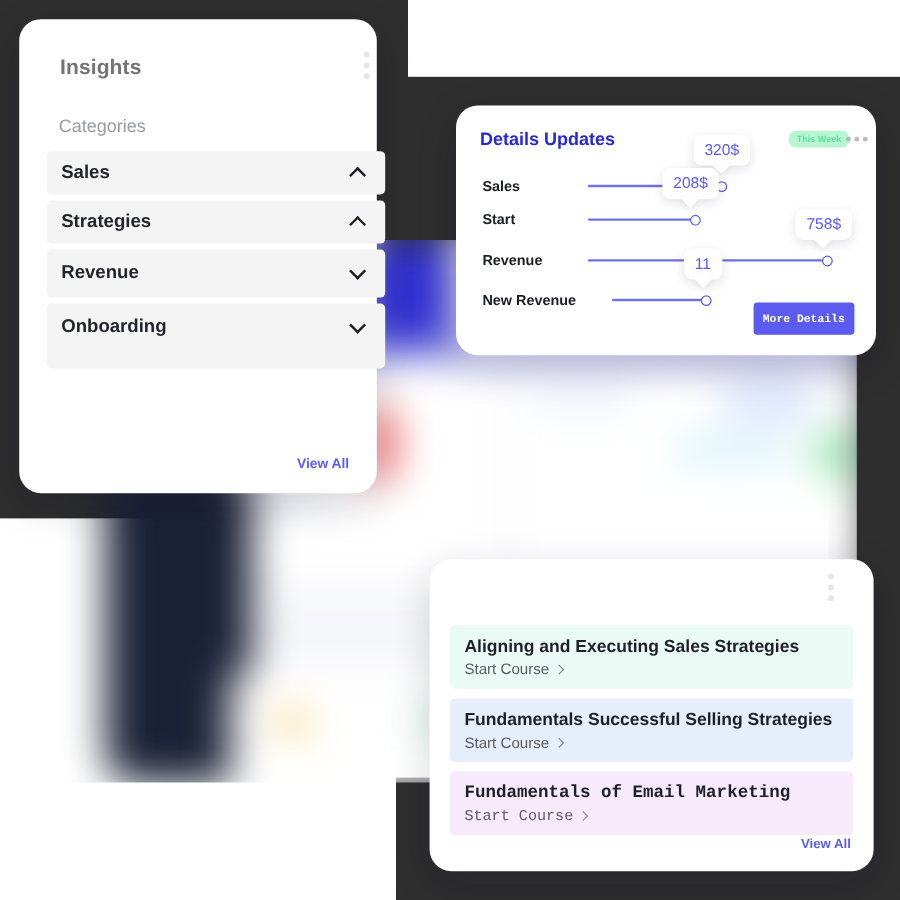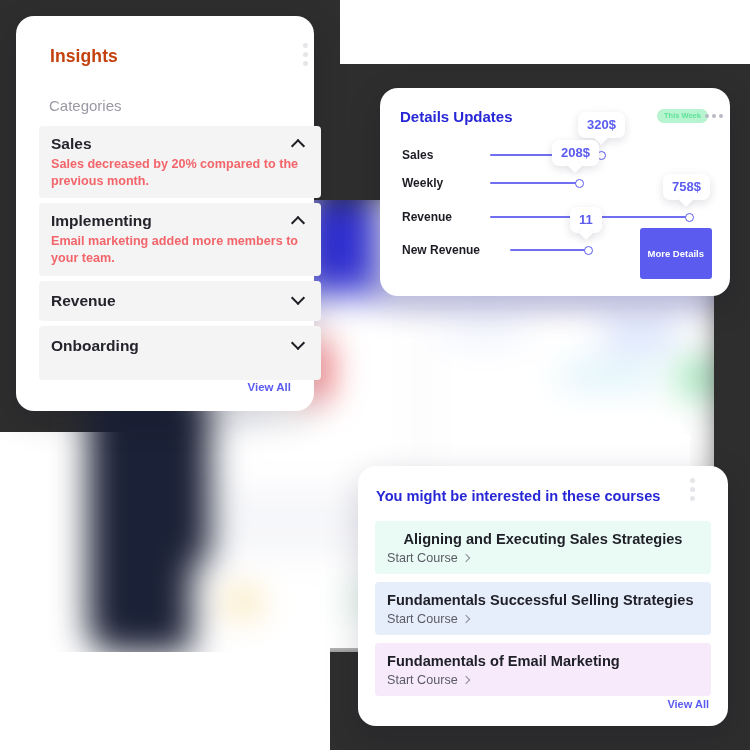--- a/index.html
+++ b/index.html
@@ -37,21 +37,21 @@
         box-shadow:0 10px 34px rgba(10,14,40,.16);}
 
   
   .kebab{position:absolute;display:flex;flex-direction:column;gap:4px;align-items:center;cursor:pointer;}
   .kebab i{display:block;width:5px;height:5px;border-radius:50%;background:#e6e6ea;}
   .kebab-h{display:flex;flex-direction:row;gap:3px;align-items:center;}
   .kebab-h i{width:4px;height:4px;background:#b9b9c4;}
 
   
   #card-insights{left:16px;top:16px;width:298px;height:395px;}
-  #insights-title{position:absolute;left:34px;top:30px;font-size:17.5px;font-weight:bold;color:#c2410c;letter-spacing:.1px;}
+  #insights-title{position:absolute;left:34px;top:30px;font-size:17.5px;font-weight:bold;color:#737373;letter-spacing:.1px;}
   #insights-kebab{left:287px;top:27px;}
   #insights-categories{position:absolute;left:33px;top:81px;font-size:15px;color:#9a9aa4;}
   .cat-list{position:absolute;left:23px;top:110px;width:282px;}
   .cat{background:#f4f4f5;border-radius:4px;margin-bottom:5px;padding:9px 14px 9px 12px;position:relative;cursor:pointer;}
   .cat-head{display:flex;align-items:center;justify-content:space-between;}
   .cat-name{font-size:15.5px;font-weight:bold;color:#24242c;}
   .cat-desc{font-size:12.6px;font-weight:bold;color:#f2656a;line-height:1.33;margin-top:3px;max-width:248px;}
   .chev{width:13px;height:13px;position:relative;flex:none;margin-right:2px;}
   .chev:before{content:"";position:absolute;left:1px;top:3px;width:8px;height:8px;
       border-left:2px solid #1d1d24;border-top:2px solid #1d1d24;transform:rotate(45deg);}
@@ -62,27 +62,27 @@
   #card-weekly{left:380px;top:88px;width:350px;height:208px;}
   #weekly-title{position:absolute;left:20px;top:20px;font-size:15px;font-weight:bold;color:#2727d6;}
   #weekly-badge{position:absolute;left:277px;top:21px;background:#b6f5cf;color:#5fe09a;
       font-size:7.5px;font-weight:bold;border-radius:9px;padding:3px 7px;line-height:1;}
   #weekly-kebab{left:325px;top:26px;}
   .slabel{position:absolute;font-size:12px;font-weight:bold;color:#1c1c24;white-space:nowrap;}
   .track{position:absolute;height:1.6px;background:#6f6ff0;border-radius:2px;}
   .knob{position:absolute;width:7px;height:7px;border-radius:50%;background:#ffffff;border:1.6px solid #5b5bf0;}
   .bubble{position:absolute;background:#ffffff;border-radius:7px;
       box-shadow:0 3px 10px rgba(20,20,60,.13);
-      font-size:13px;color:#5b5bf0;font-weight:bold;padding:5px 9px 6px;white-space:nowrap;}
+      font-size:13px;color:#5b5bf0;font-weight:normal;padding:5px 9px 6px;white-space:nowrap;}
   .bubble:after{content:"";position:absolute;left:50%;margin-left:-5px;bottom:-5px;
       width:10px;height:10px;background:#ffffff;transform:rotate(45deg);
       box-shadow:2px 2px 6px rgba(20,20,60,.07);}
   #weekly-more{position:absolute;right:18px;bottom:17px;background:#5b5bef;color:#ffffff;
-      font-size:9.5px;font-weight:bold;border:none;border-radius:3px;padding:20px 8px;cursor:pointer;
-      font-family:Liberation Sans, sans-serif;}
+      font-size:9.5px;font-weight:bold;border:none;border-radius:3px;padding:8px 8px;cursor:pointer;
+      font-family:Liberation Mono, monospace;}
 
   
   #card-courses{left:358px;top:466px;width:370px;height:260px;}
   #courses-title{position:absolute;left:18px;top:22px;font-size:14.6px;font-weight:bold;color:#2727d6;}
   #courses-kebab{left:690px;top:478px;}
   .course-list{position:absolute;left:17px;top:55px;width:336px;}
   .course{border-radius:4px;padding:10px 12px 9px;margin-bottom:8px;cursor:pointer;}
   .course-name{font-size:14.6px;font-weight:bold;color:#1f1f27;margin-bottom:4px;}
   .course-start{font-size:12.6px;color:#5a5a64;display:flex;align-items:center;gap:5px;}
   .arr{display:inline-block;width:7px;height:7px;position:relative;}
@@ -139,29 +139,27 @@
     </div>
     <div id="insights-categories">Categories</div>
 
     <div class="cat-list">
 
       <div class="cat">
         <div class="cat-head">
           <span class="cat-name">Sales</span>
           <span class="chev"></span>
         </div>
-        <div class="cat-desc">Sales decreased by 20% compared to the previous month.</div>
       </div>
 
       <div class="cat">
         <div class="cat-head">
-          <span class="cat-name">Implementing</span>
+          <span class="cat-name">Strategies</span>
           <span class="chev"></span>
         </div>
-        <div class="cat-desc">Email marketing added more members to your team.</div>
       </div>
 
       <div class="cat" style="padding-top:11px;padding-bottom:11px;">
         <div class="cat-head">
           <span class="cat-name">Revenue</span>
           <span class="chev down"></span>
         </div>
       </div>
 
 
@@ -183,59 +181,58 @@
       <i></i>
         <i></i>
         <i></i>
     </div>
 
     <div class="slabel" style="left:22px;top:60px;">Sales</div>
     <div class="track" style="left:110px;top:66px;width:110px;"></div>
     <div class="knob" style="left:217px;top:63px;"></div>
     <div class="bubble" style="left:198px;top:24px;">320$</div>
 
-    <div class="slabel" style="left:22px;top:88px;">Weekly</div>
+    <div class="slabel" style="left:22px;top:88px;">Start</div>
     <div class="track" style="left:110px;top:94px;width:88px;"></div>
     <div class="knob" style="left:195px;top:91px;"></div>
     <div class="bubble" style="left:172px;top:52px;">208$</div>
 
     <div class="slabel" style="left:22px;top:122px;">Revenue</div>
     <div class="track" style="left:110px;top:128px;width:198px;"></div>
     <div class="knob" style="left:305px;top:125px;"></div>
     <div class="bubble" style="left:283px;top:86px;">758$</div>
 
     <div class="slabel" style="left:22px;top:155px;">New Revenue</div>
     <div class="track" style="left:130px;top:161px;width:77px;"></div>
     <div class="knob" style="left:204px;top:158px;"></div>
     <div class="bubble" style="left:190px;top:119px;">11</div>
 
     <button id="weekly-more">More Details</button>
   </div>
 
   <div class="card" id="card-courses">
-    <div id="courses-title">You might be interested in these courses</div>
     <div class="course-list">
 
-      <div class="course" style="background:#e9fbf4;text-align:center;">
+      <div class="course" style="background:#e9fbf4;">
         <div class="course-name">Aligning and Executing Sales Strategies</div>
         <div class="course-start">
           <span>Start Course</span>
           <span class="arr"></span>
         </div>
       </div>
 
       <div class="course" style="background:#e7eefb;">
         <div class="course-name">Fundamentals Successful Selling Strategies</div>
         <div class="course-start">
           <span>Start Course</span>
           <span class="arr"></span>
         </div>
       </div>
 
-      <div class="course" style="background:#f6eafb;">
+      <div class="course" style="background:#f6eafb;font-family:Liberation Mono, monospace;">
         <div class="course-name">Fundamentals of Email Marketing</div>
         <div class="course-start">
           <span>Start Course</span>
           <span class="arr"></span>
         </div>
       </div>
 
     </div>
     <div id="courses-viewall">View All</div>
   </div>

